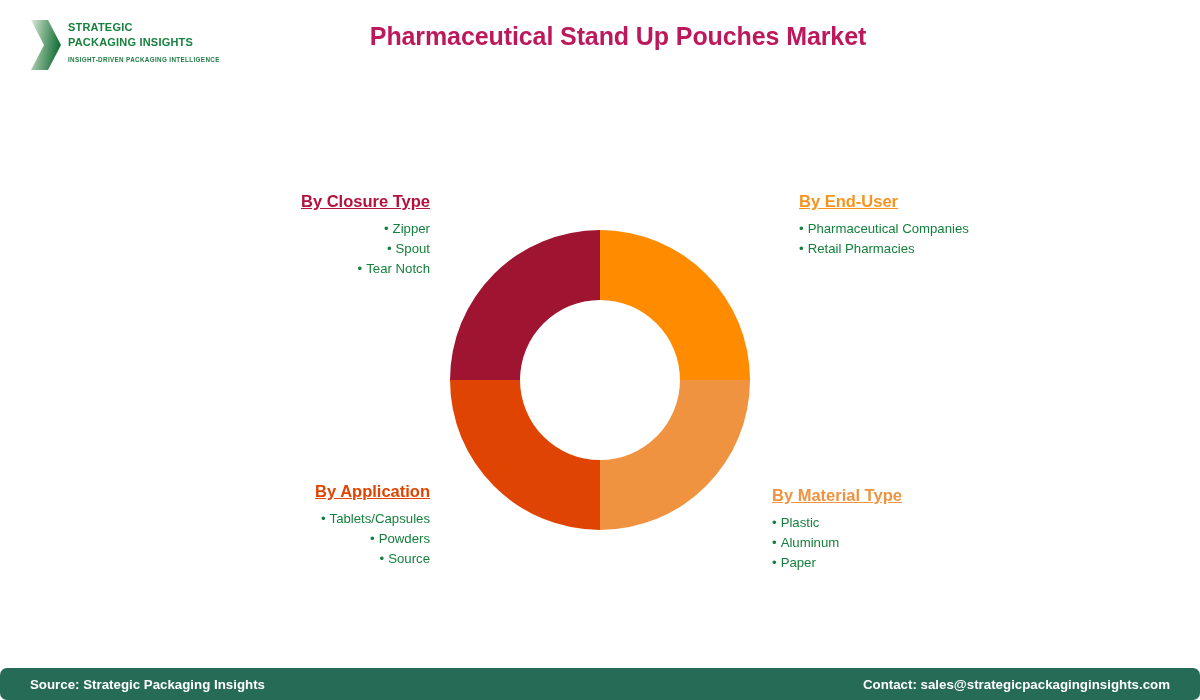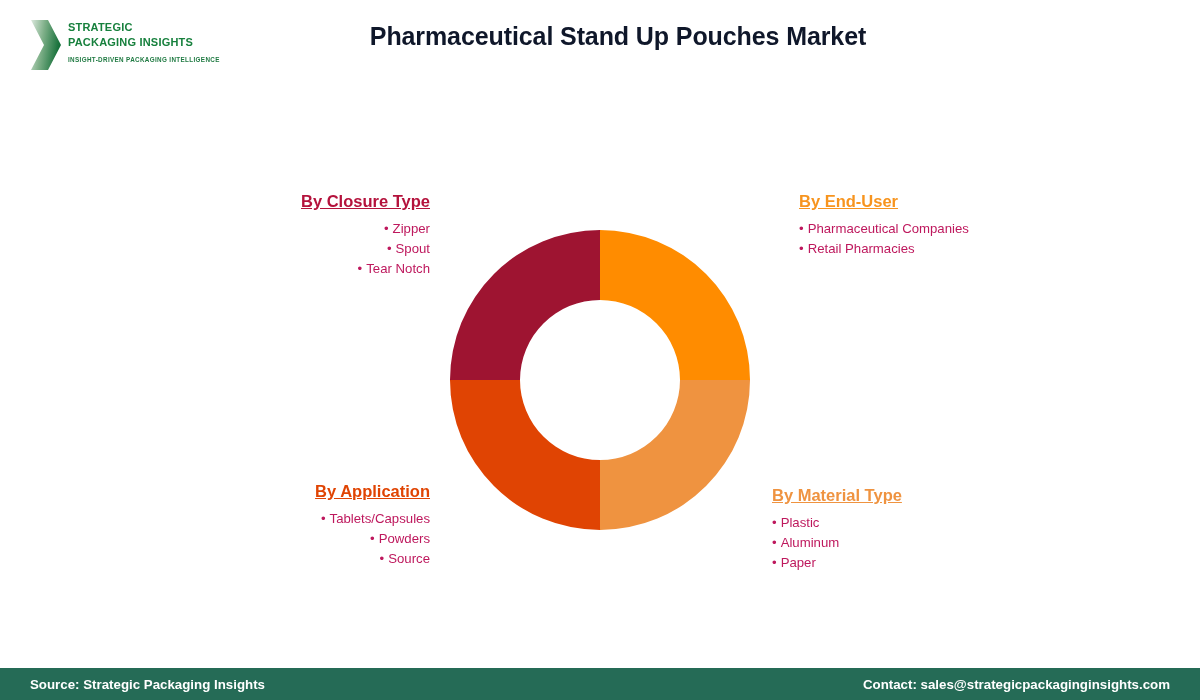--- a/index.html
+++ b/index.html
@@ -69,21 +69,21 @@
   .seg-title {
     font-size:16.5px;
     font-weight:bold;
     white-space:nowrap;
     margin-bottom:8px;
     text-decoration:underline;
   }
   .seg-list { list-style:none; }
   .seg-list li {
     font-size:13.2px;
-    color:#be185d;
+    color:#15803d;
     line-height:20px;
     white-space:nowrap;
   }
   .seg-list li .bullet { margin-right:4px; }
 
   .seg.right { text-align:left; }
   .seg.left  { text-align:right; }
 
   #seg-closure  { left:250px; top:192px;  width:180px; }
   #seg-enduser  { left:772px; top:192px;  width:260px;margin-left:27px; }
@@ -126,21 +126,21 @@
         <path d="M3,2 L20,2 L33,27 L20,52 L3,52 L16,27 Z" fill="url(#chevGrad)"></path>
       </svg>
     </div>
     <div class="logo-text">
       <div class="logo-line" style="color: rgb(23, 128, 61);">STRATEGIC</div>
       <div class="logo-line" style="color: rgb(23, 128, 61);">PACKAGING INSIGHTS</div>
       <div class="logo-tagline">INSIGHT-DRIVEN PACKAGING INTELLIGENCE</div>
     </div>
   </div>
 
-  <div class="page-title" style="color: #0f172a; padding-left: 36px;">Pharmaceutical Stand Up Pouches Market</div>
+  <div class="page-title" style="color: #be185d; padding-left: 36px;">Pharmaceutical Stand Up Pouches Market</div>
 
   <div class="donut-wrap">
     <svg id="donut-svg" width="300" height="300" viewBox="0 0 300 300">
         <path d="M 150 0 A 150 150 0 0 1 300 150 L 230 150 A 80 80 0 0 0 150 70 Z" fill="#FF8C00"></path>
         <path d="M 300 150 A 150 150 0 0 1 150 300 L 150 230 A 80 80 0 0 0 230 150 Z" fill="#EF9340"></path>
         <path d="M 150 300 A 150 150 0 0 1 0 150.00000000000003 L 70 150 A 80 80 0 0 0 150 230 Z" fill="#E04403"></path>
         <path d="M 0 150.00000000000003 A 150 150 0 0 1 149.99999999999997 0 L 149.99999999999997 70 A 80 80 0 0 0 70 150 Z" fill="#9E1431"></path>
       </svg>
   </div>
 
@@ -172,18 +172,18 @@
 
   <div class="seg right" id="seg-material">
     <div class="seg-title" style="color: rgb(239, 147, 64);">By Material Type</div>
     <ul class="seg-list">
       <li><span class="bullet">•</span><span>Plastic</span></li>
       <li><span class="bullet">•</span><span>Aluminum</span></li>
       <li><span class="bullet">•</span><span>Paper</span></li>
     </ul>
   </div>
 
-  <div class="footer" style="background: rgb(37, 107, 86);">
+  <div class="footer" style="background: rgb(37, 107, 86); border-radius: 7px;">
     <div class="footer-text">Source: Strategic Packaging Insights</div>
     <div class="footer-text">Contact: sales@strategicpackaginginsights.com</div>
   </div>
 
 </div>
 
 </body></html>

